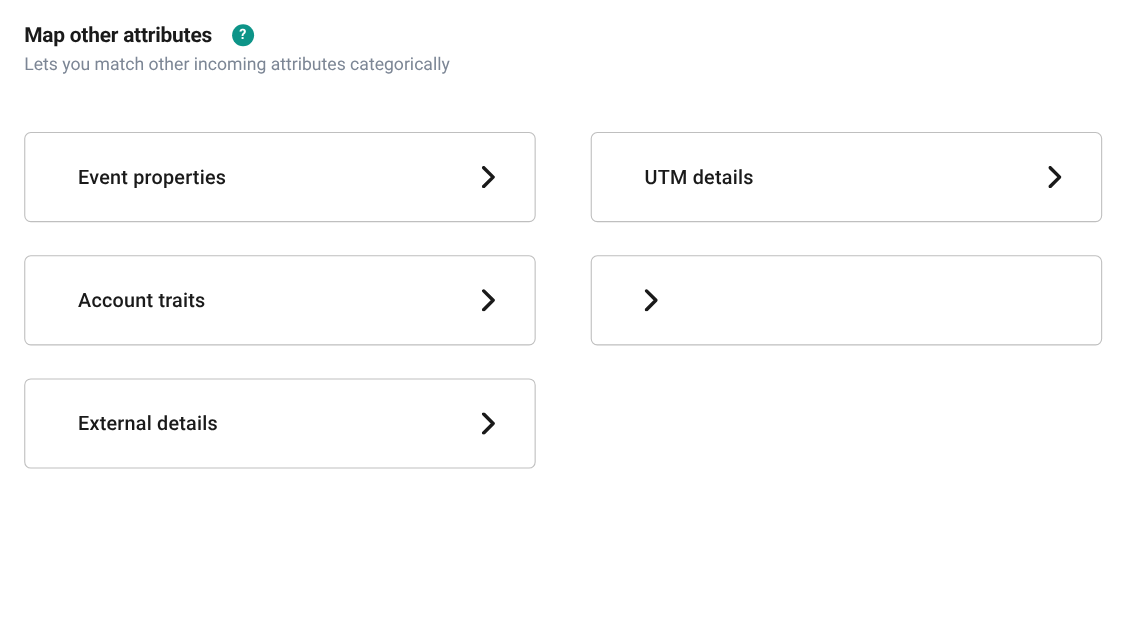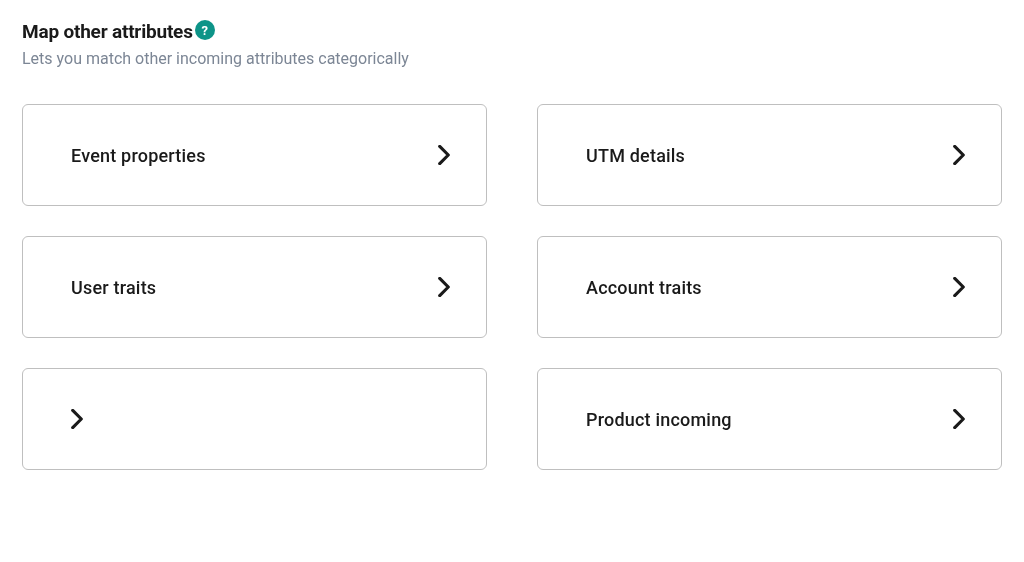--- a/index.html
+++ b/index.html
@@ -9,22 +9,22 @@
     }
     body {
       font-family: -apple-system, BlinkMacSystemFont, 'Segoe UI', Roboto, Helvetica, Arial, sans-serif;
       background: #ffffff;
       padding: 20px 22px;
       width: 1024px;
       height: 562px;
     }
     .header {
       display: flex;
-      align-items: flex-start;
-      gap: 2px;
+      align-items: center;
+      gap: 18px;
       margin-bottom: 6px;
     }
     .header-title {
       font-size: 19px;
       font-weight: 700;
       color: #1a1a1a;
       letter-spacing: -0.2px;
     }
     .help-icon {
       width: 20px;
@@ -35,33 +35,33 @@
       display: flex;
       align-items: center;
       justify-content: center;
       font-size: 13px;
       font-weight: 700;
       cursor: pointer;
     }
     .header-subtitle {
       font-size: 16px;
       color: #7c8695;
-      margin-bottom: 36px;
+      margin-bottom: 52px;
     }
     .card-grid {
       display: grid;
       grid-template-columns: 1fr 1fr;
       column-gap: 50px;
       row-gap: 30px;
     }
     .card {
       border: 1px solid #bfbfbf;
       border-radius: 6px;
       background: #ffffff;
-      height: 102px;
+      height: 82px;
       display: flex;
       align-items: center;
       justify-content: space-between;
       padding-left: 48px;
       padding-right: 36px;
       cursor: pointer;
     }
     .card-label {
       font-size: 18px;
       font-weight: 500;
@@ -102,49 +102,41 @@
 
   <div class="card">
     <span class="card-label">UTM details</span>
     <span class="chevron">
       <svg viewBox="0 0 8 14" fill="none">
           <path d="M1 1 L7 7 L1 13" stroke="#1a1a1a" stroke-width="2.2" stroke-linecap="round" stroke-linejoin="round"></path>
         </svg>
     </span>
   </div>
 
-  <div class="card">
-    <span class="card-label">User traits</span>
-    <span class="chevron">
-      <svg viewBox="0 0 8 14" fill="none">
-          <path d="M1 1 L7 7 L1 13" stroke="#1a1a1a" stroke-width="2.2" stroke-linecap="round" stroke-linejoin="round"></path>
-        </svg>
-    </span>
-  </div>
 
 
   <div class="card">
     <span class="card-label">Account traits</span>
     <span class="chevron">
       <svg viewBox="0 0 8 14" fill="none">
           <path d="M1 1 L7 7 L1 13" stroke="#1a1a1a" stroke-width="2.2" stroke-linecap="round" stroke-linejoin="round"></path>
         </svg>
     </span>
   </div>
 
   <div class="card">
     <span class="chevron">
       <svg viewBox="0 0 8 14" fill="none">
           <path d="M1 1 L7 7 L1 13" stroke="#1a1a1a" stroke-width="2.2" stroke-linecap="round" stroke-linejoin="round"></path>
         </svg>
     </span>
   </div>
 
   <div class="card">
-    <span class="card-label">Product incoming</span>
+    <span class="card-label">External details</span>
     <span class="chevron">
       <svg viewBox="0 0 8 14" fill="none">
           <path d="M1 1 L7 7 L1 13" stroke="#1a1a1a" stroke-width="2.2" stroke-linecap="round" stroke-linejoin="round"></path>
         </svg>
     </span>
   </div>
 
 </div>
 
 </body></html>

